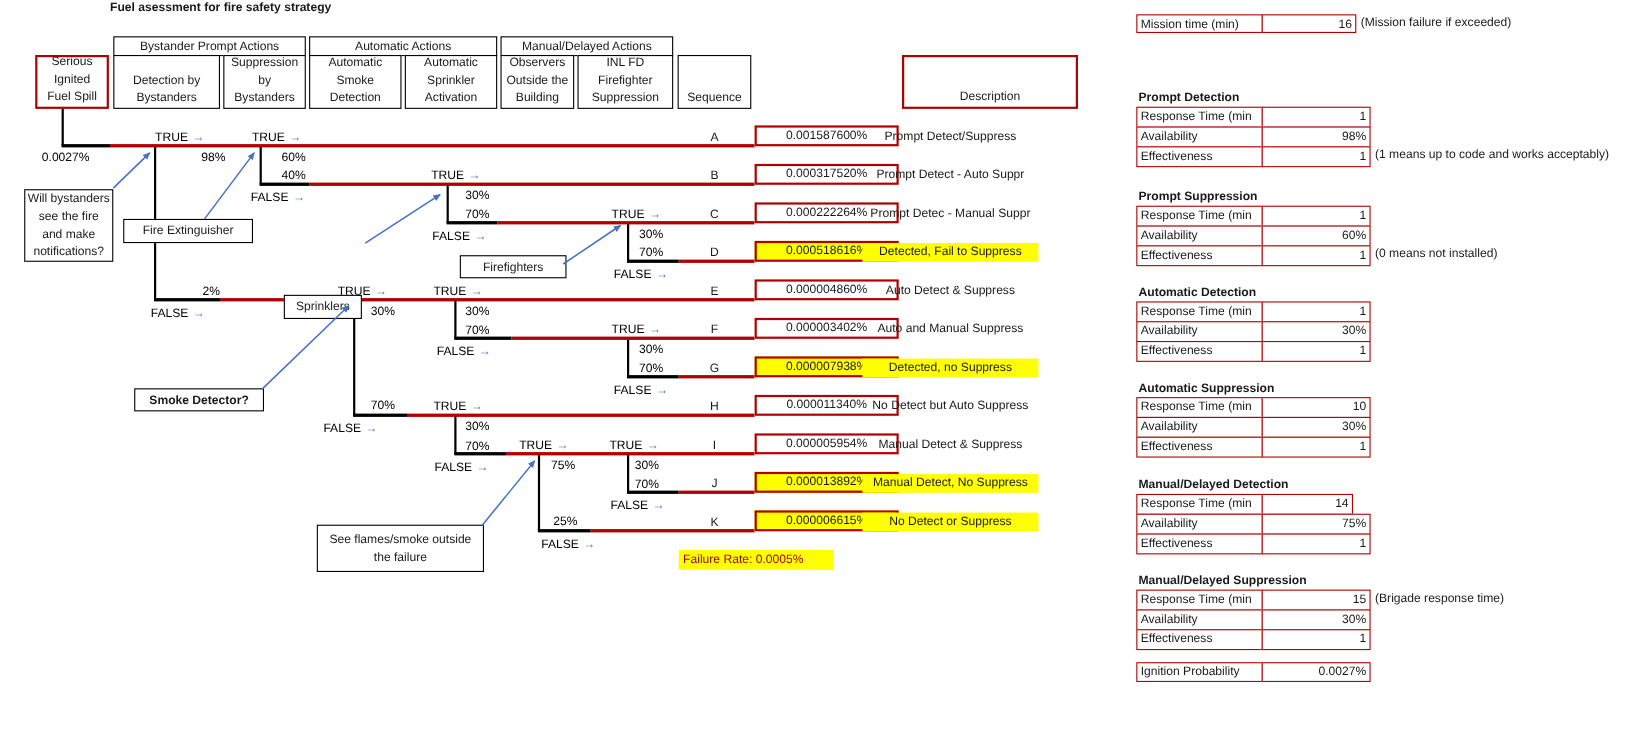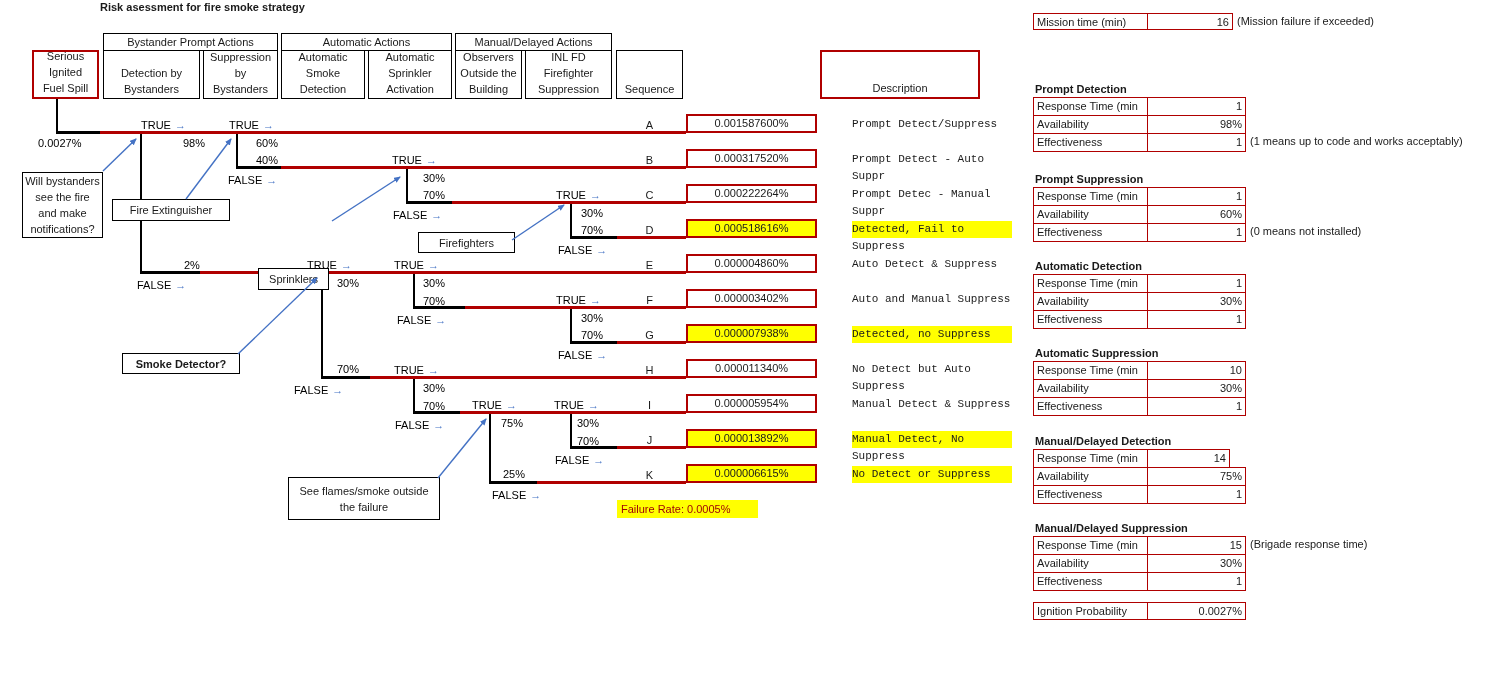--- a/index.html
+++ b/index.html
@@ -7,36 +7,36 @@
   #canvas{position:relative;width:1498px;height:679px;overflow:hidden;font-size:11px;color:#1a1a1a;background:#fff;}
   .title{position:absolute;left:100px;top:1px;font-weight:bold;white-space:nowrap;}
   .gh{position:absolute;top:33px;height:18px;border:1px solid #000;box-sizing:border-box;text-align:center;line-height:16px;background:#fff;}
   .ch{position:absolute;top:50px;height:49px;border:1px solid #000;box-sizing:border-box;display:flex;align-items:flex-end;justify-content:center;text-align:center;white-space:pre-line;line-height:16px;padding-bottom:1px;background:#fff;}
   .ch.red{border:2px solid #B00000;}
   .tl{position:absolute;}
   .tlab{position:absolute;white-space:nowrap;line-height:13px;color:#000;}
   .arr{color:#4472C4;margin-left:4px;font-weight:bold;}
   .seqletter{position:absolute;left:616px;width:67px;text-align:center;line-height:13px;}
   .prob{position:absolute;left:686px;width:131px;height:19px;border:2px solid #B00000;box-sizing:border-box;background:#fff;text-align:center;line-height:15px;}
-  .desc{position:absolute;left:852px;width:160px;height:17px;text-align:left;line-height:17px;font-family:Liberation Mono, monospace;}
+  .desc{position:absolute;left:784px;width:160px;height:17px;text-align:center;line-height:17px;}
   .hl{background:#FFFF00;}
   .ann{position:absolute;border:1px solid #000;background:#fff;text-align:center;white-space:pre-line;display:flex;align-items:center;justify-content:center;line-height:16px;box-sizing:border-box;}
   .failure{position:absolute;left:617px;top:500px;width:141px;height:18px;background:#FFFF00;color:#9C0006;line-height:18px;padding-left:4px;box-sizing:border-box;white-space:nowrap;}
   .cell{position:absolute;border:1px solid #B00000;box-sizing:border-box;background:#fff;line-height:16px;padding:0 3px;overflow:hidden;white-space:nowrap;}
   .cell.val{text-align:right;}
   .note{position:absolute;white-space:nowrap;}
   .ttitle{position:absolute;left:1035px;font-weight:bold;white-space:nowrap;}
   #arrows{position:absolute;left:0;top:0;pointer-events:none;}
 </style>
 </head>
 <body>
 
 <div id="canvas">
 
-  <div class="title">Risk asessment for fire smoke strategy</div>
+  <div class="title">Fuel asessment for fire safety strategy</div>
 
   <div class="gh" style="left:103px;width:175px">Bystander Prompt Actions</div>
   <div class="gh" style="left:281px;width:171px">Automatic Actions</div>
   <div class="gh" style="left:455px;width:157px">Manual/Delayed Actions</div>
 
   <div class="ch red" style="left:32px;width:67px">Serious
 Ignited
 Fuel Spill</div>
   <div class="ch" style="left:103px;width:97px">Detection by
 Bystanders</div>

